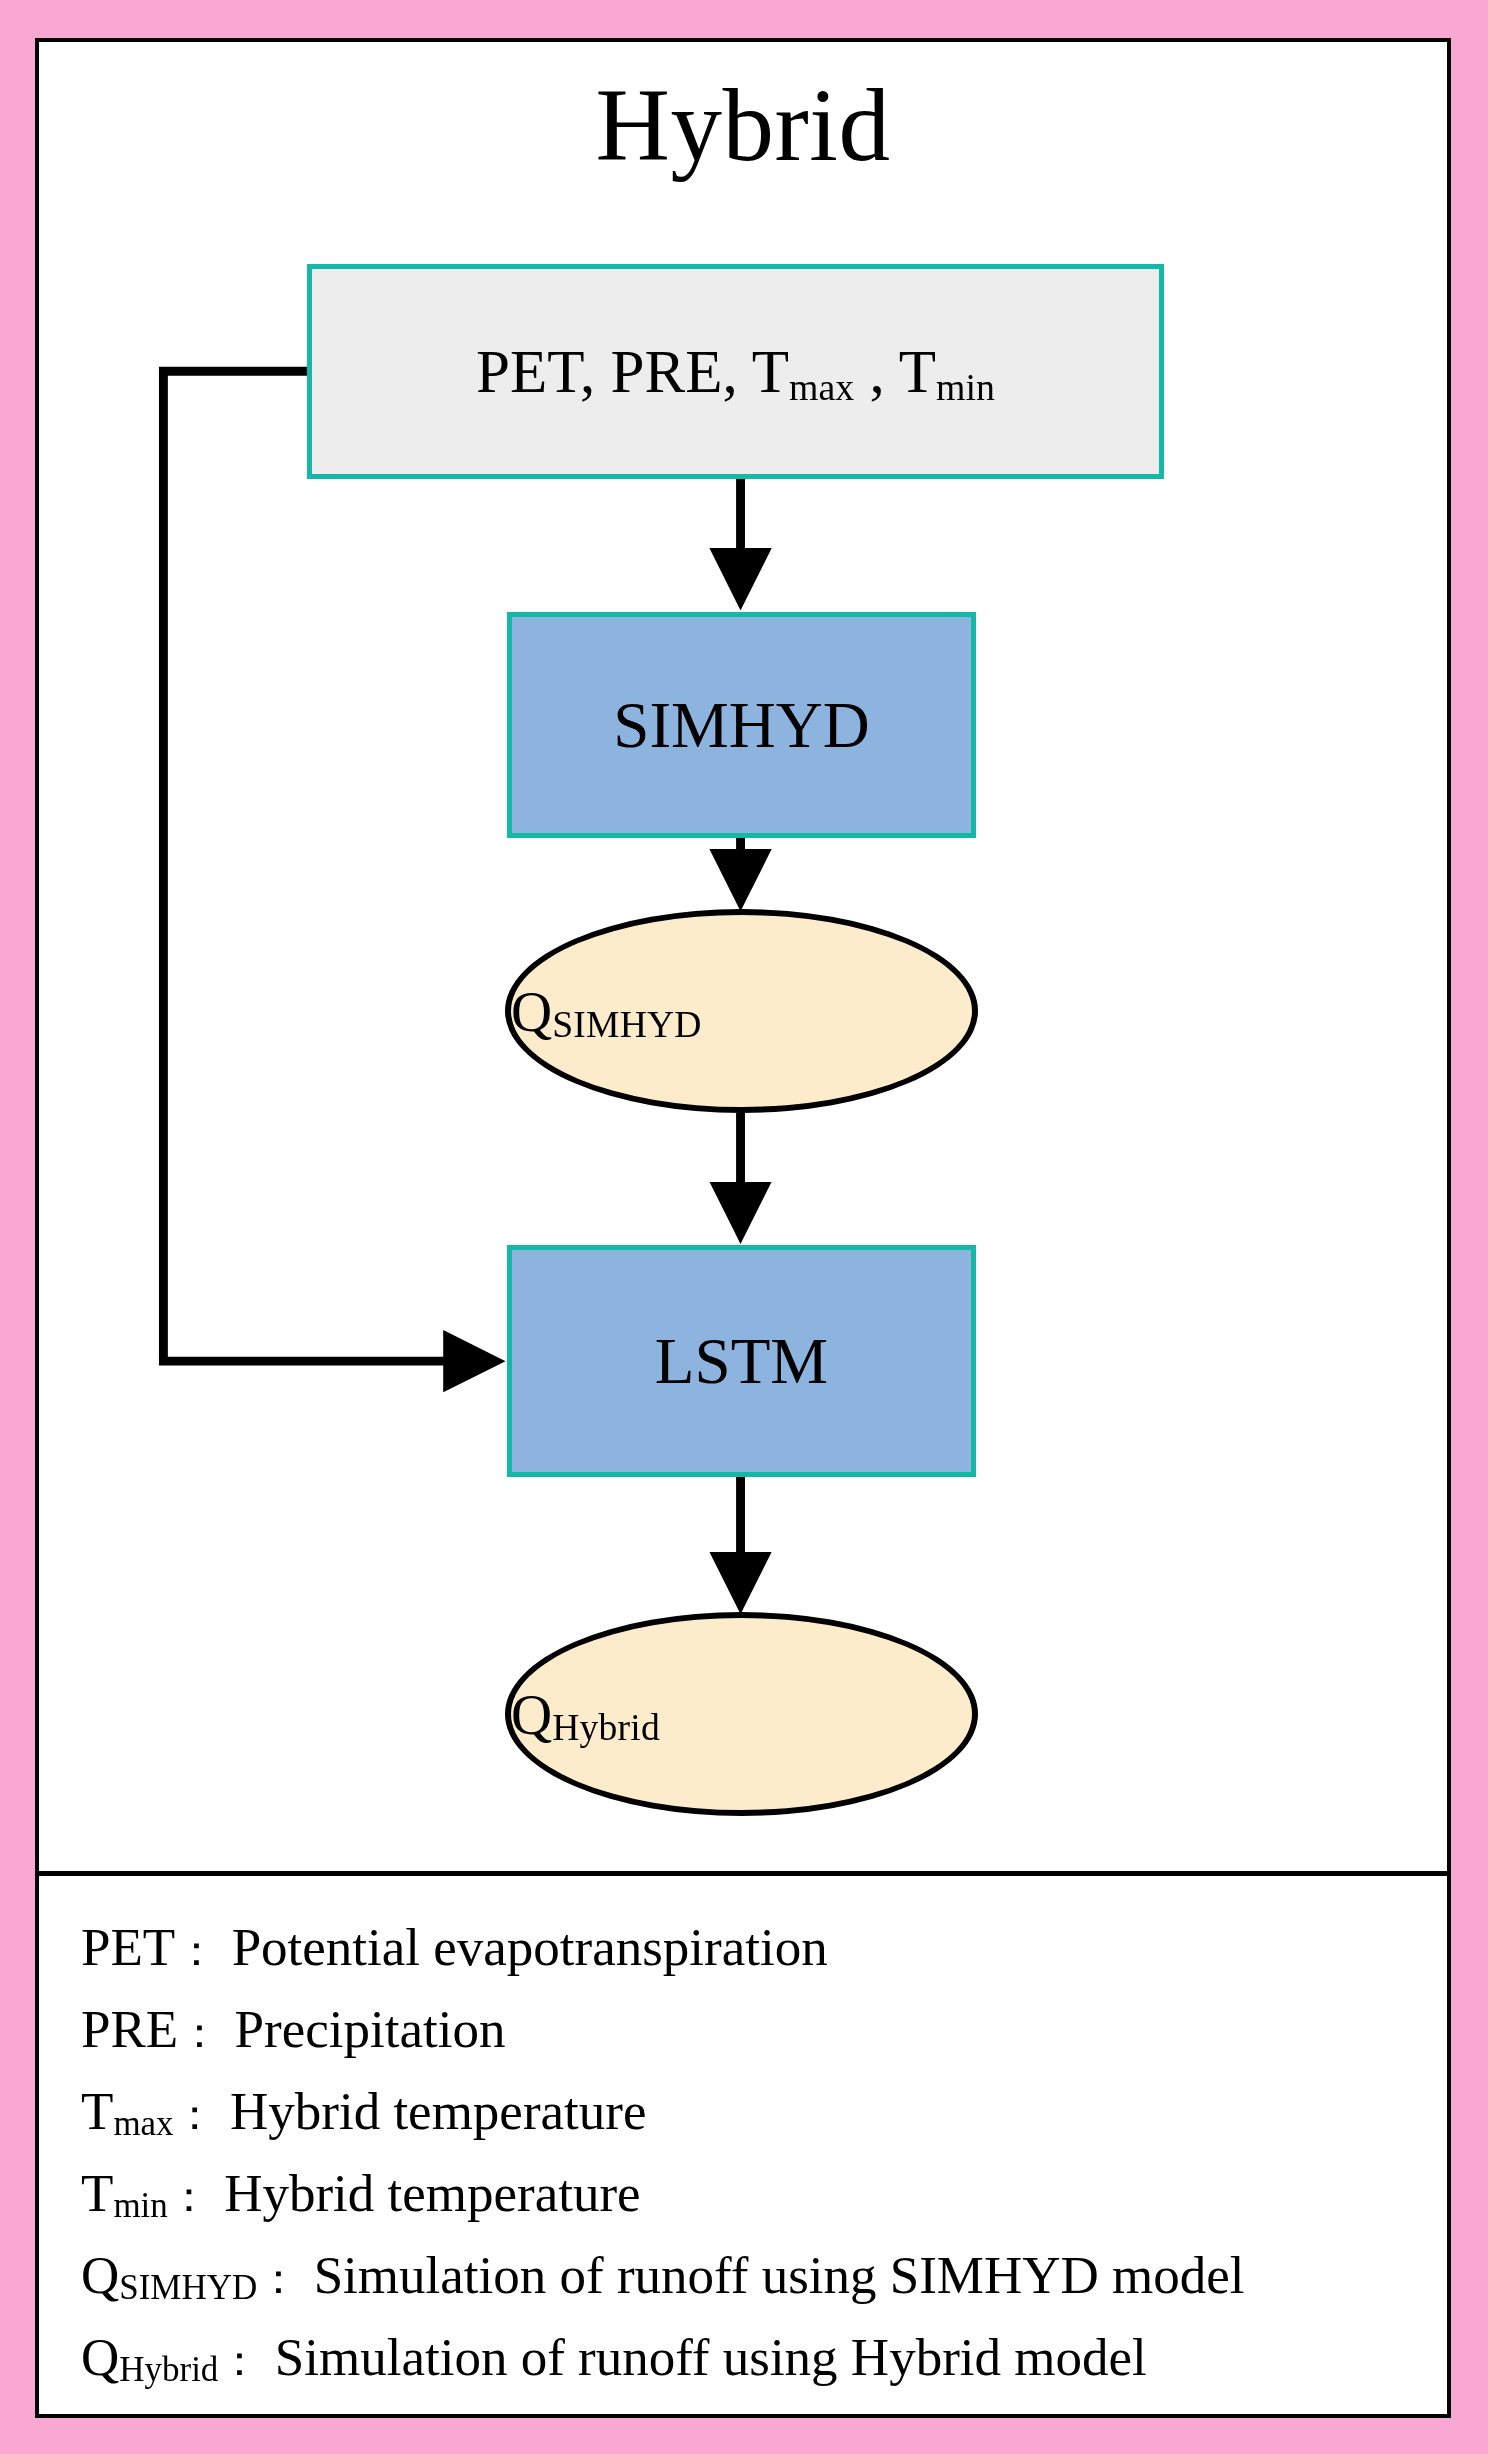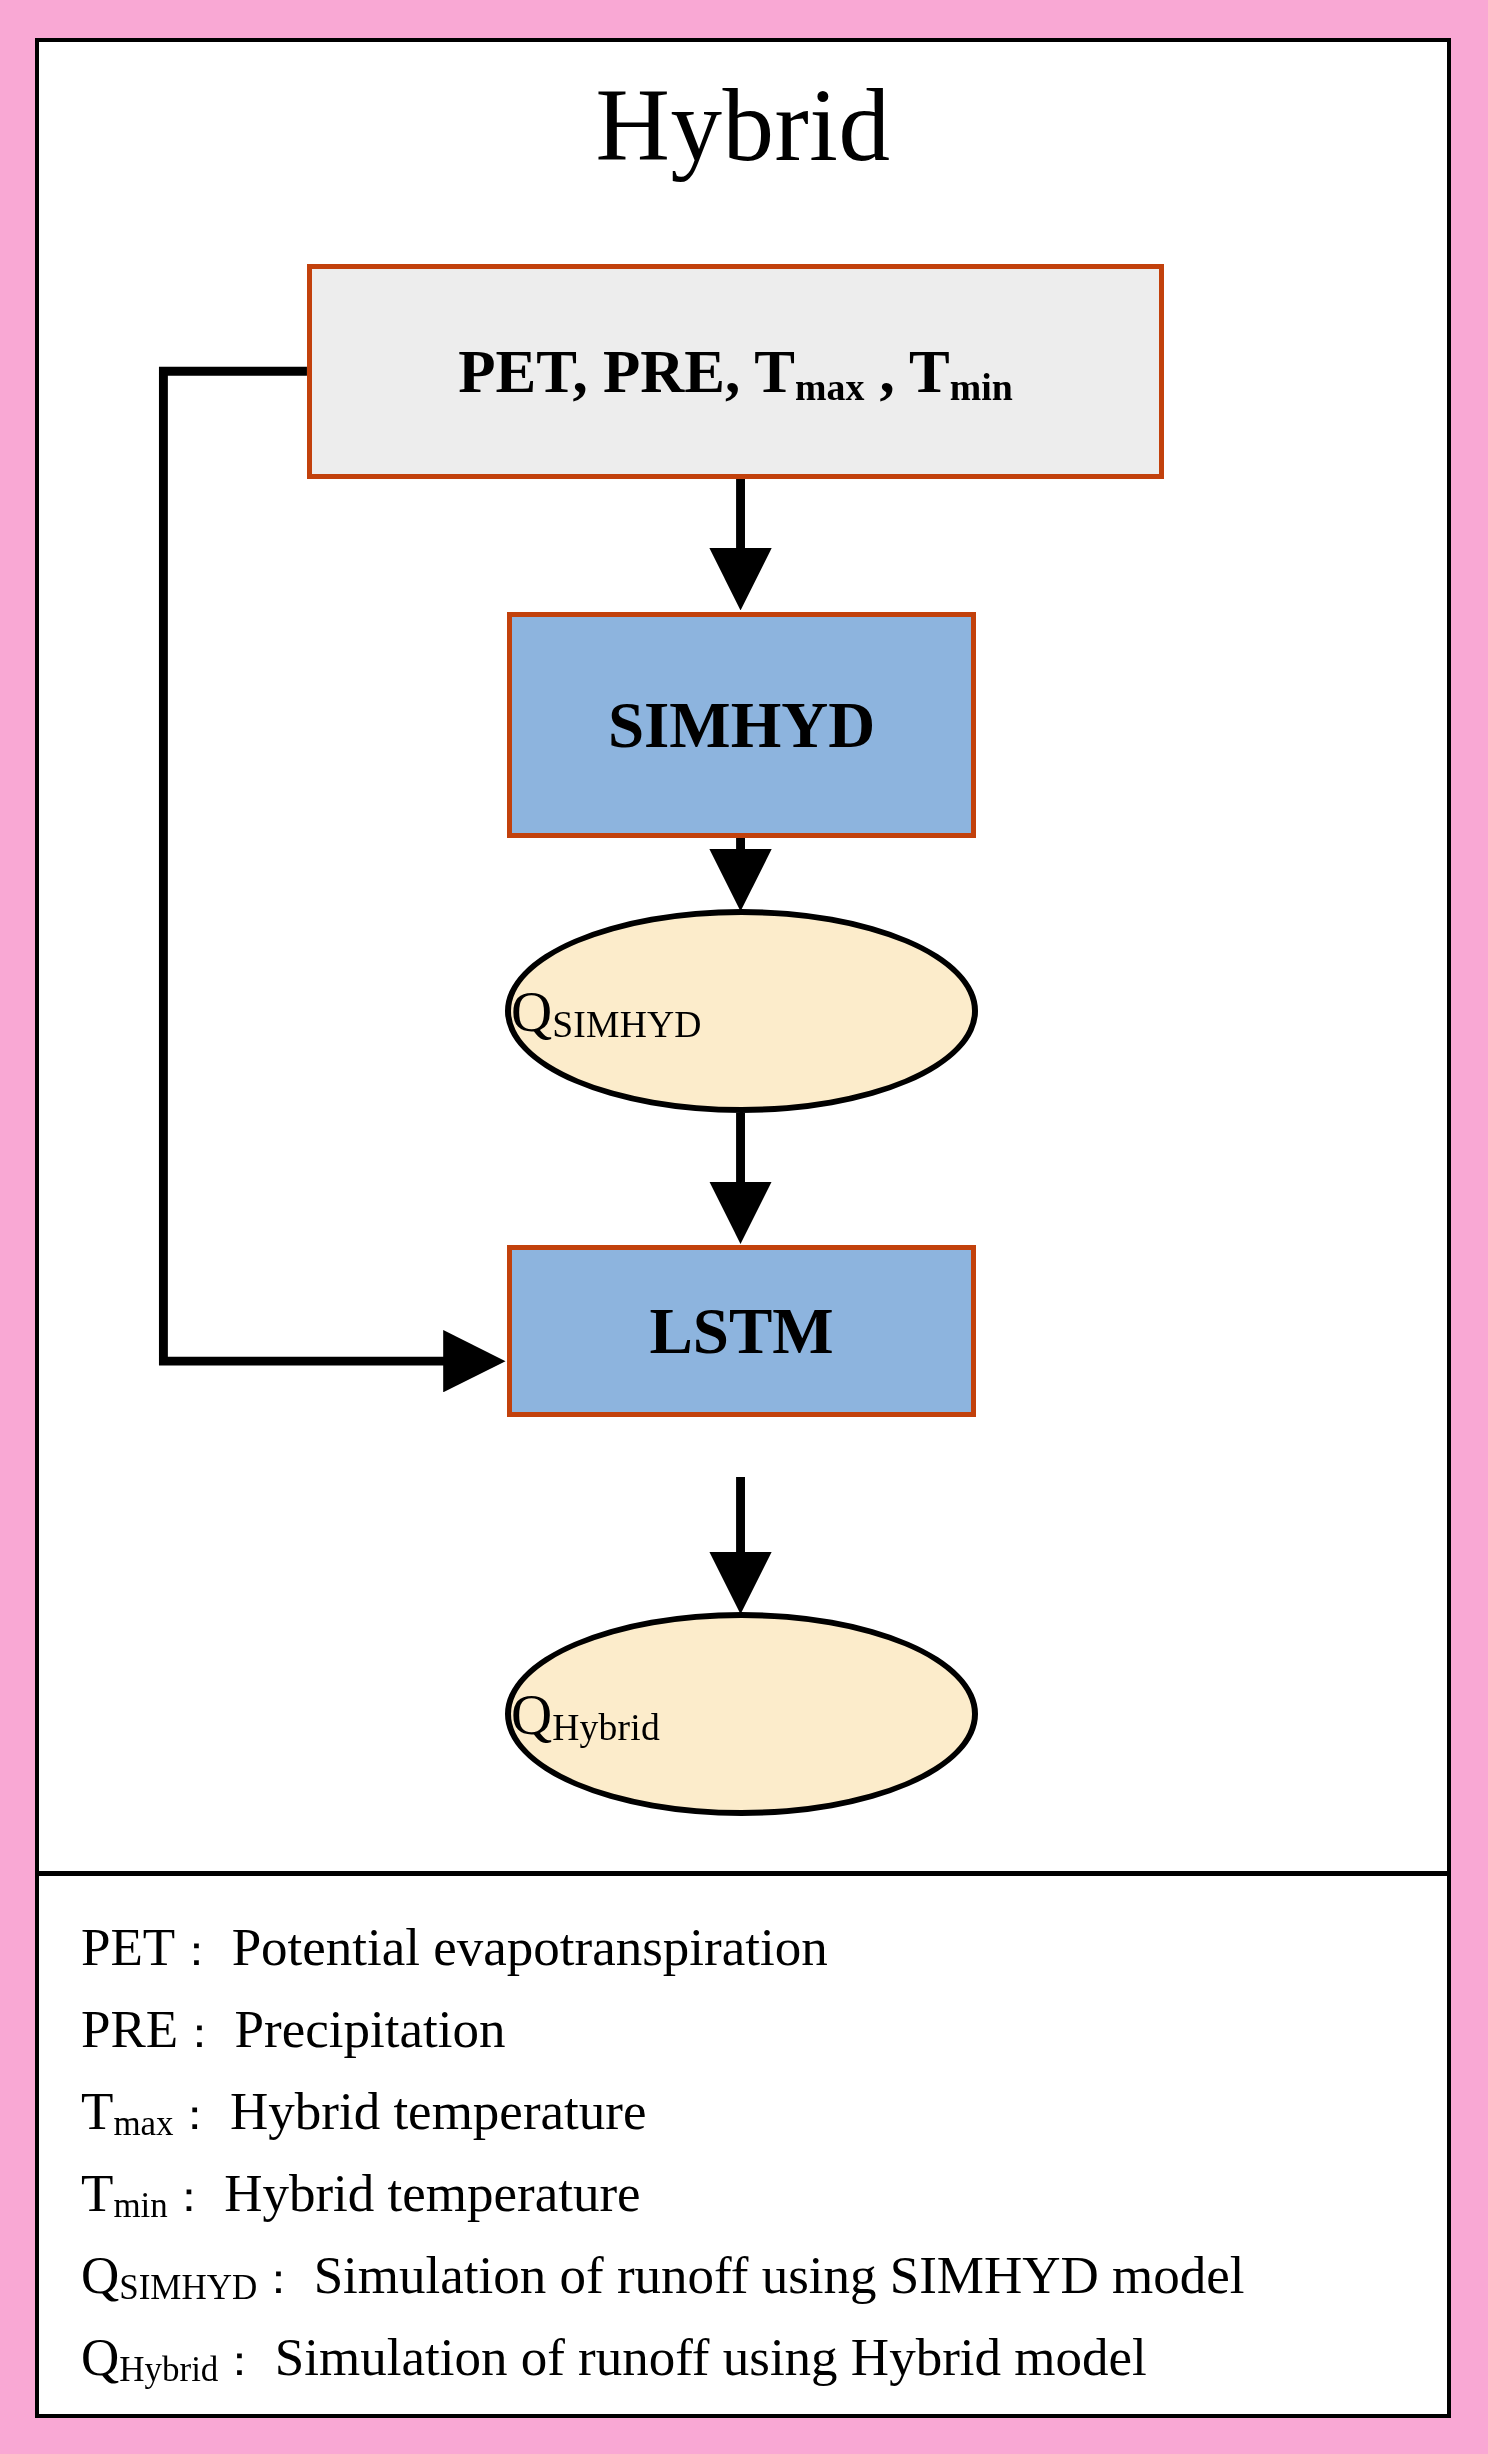--- a/index.html
+++ b/index.html
@@ -63,26 +63,25 @@
     top: 0;
     width: 1488px;
     height: 2454px;
     pointer-events: none;
   }
 
   
   .node-rect {
     position: absolute;
     box-sizing: border-box;
-    border: 5px solid #c2410c;
+    border: 5px solid #14b8a6;
     display: flex;
     align-items: center;
     justify-content: center;
     text-align: center;
-    font-weight: bold;
   }
   #input-box {
     left: 307px;
     top: 264px;
     width: 857px;
     height: 215px;
     background: #ededed;
   }
   #input-box .label {
     font-size: 61px;
@@ -103,21 +102,21 @@
   #simhyd-box {
     left: 507px;
     top: 612px;
     width: 469px;
     height: 226px;
   }
   #lstm-box {
     left: 507px;
     top: 1245px;
     width: 469px;
-    height: 172px;
+    height: 232px;
   }
   .model-box .label {
     font-size: 65px;
     line-height: 1;
     white-space: nowrap;
   }
 
   
   .node-ellipse {
     position: absolute;

